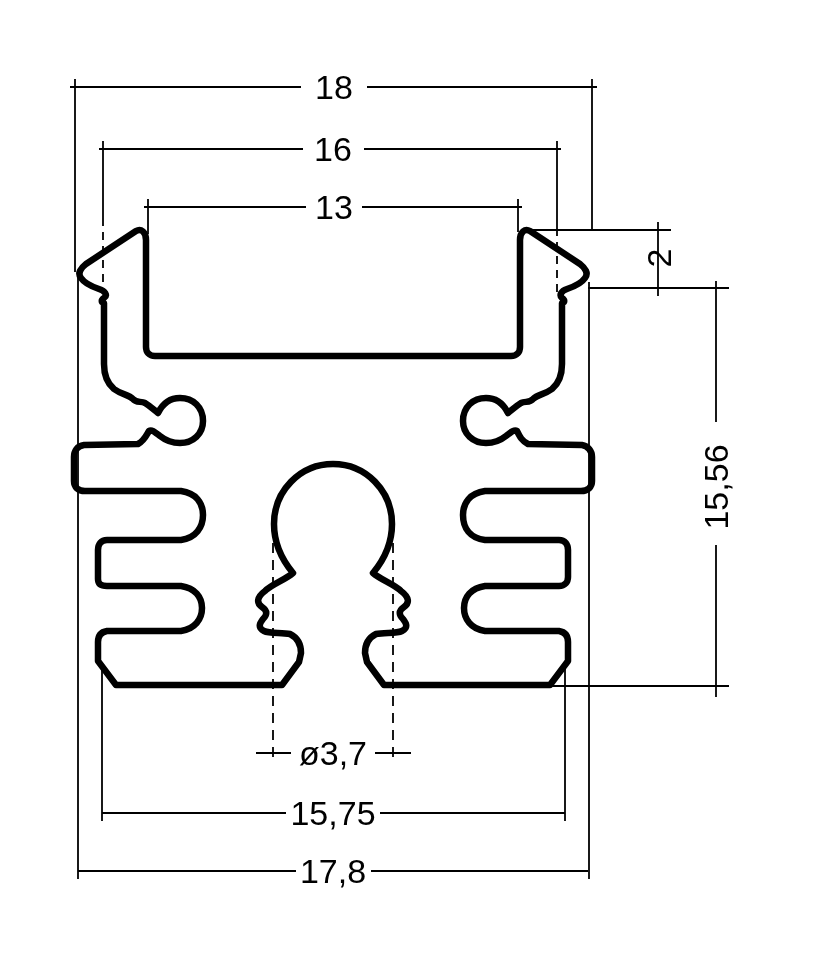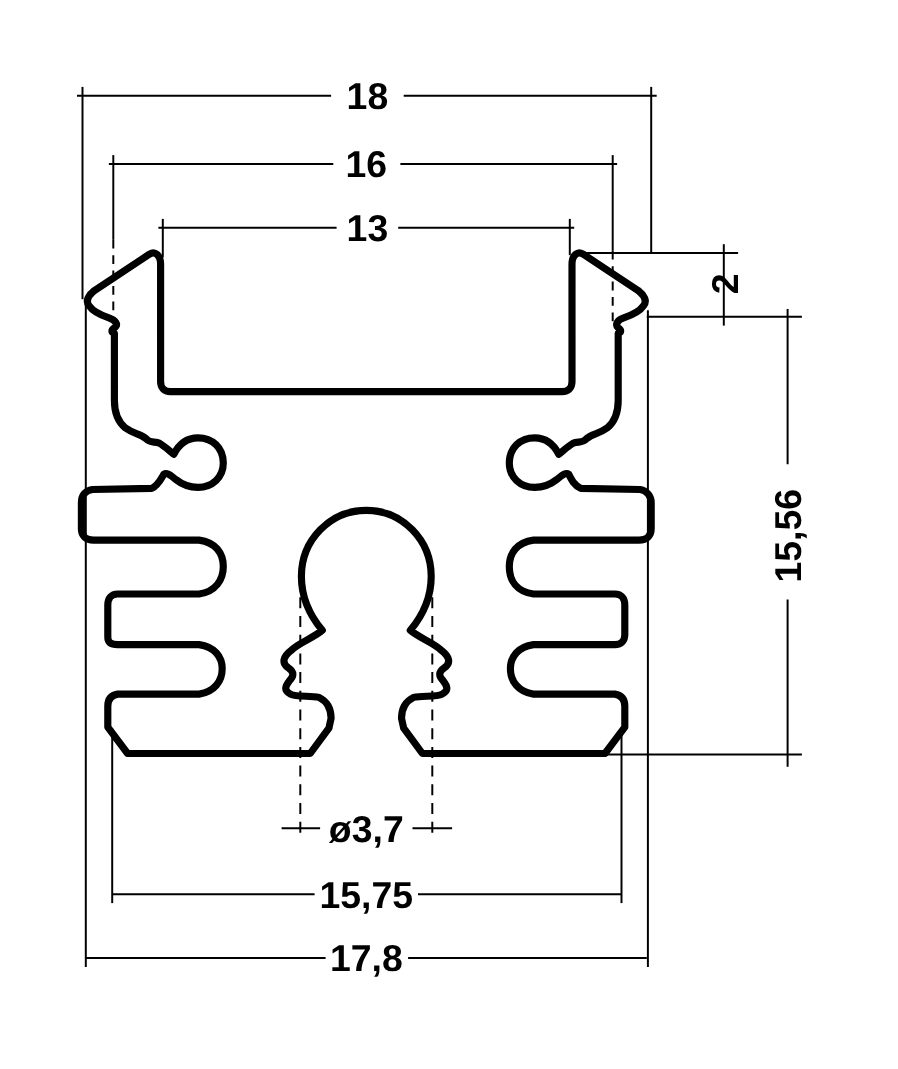--- a/index.html
+++ b/index.html
@@ -2,21 +2,20 @@
 <html><head>
 <meta charset="utf-8">
 <style>
   html,body{margin:0;padding:0;background:#fff;}
   .canvas{
     position:relative;
     width:816px;height:972px;
     background:#ffffff;
     font-family:"Liberation Sans", sans-serif;
     overflow:hidden;
-    font-weight:bold;
   }
   svg{position:absolute;left:0;top:0;}
   .outline{fill:#ffffff;stroke:#000;stroke-width:6.5;stroke-linejoin:round;stroke-linecap:round;}
   .dim{stroke:#000;stroke-width:1.8;fill:none;}
   .dash{stroke:#000;stroke-width:1.8;fill:none;stroke-dasharray:10 7;}
   .dash-s{stroke:#000;stroke-width:1.8;fill:none;stroke-dasharray:8 6;}
   text{fill:#000;font-family:"Liberation Sans", sans-serif;font-size:34px;}
   .mid{text-anchor:middle;}
 </style>
 </head>

